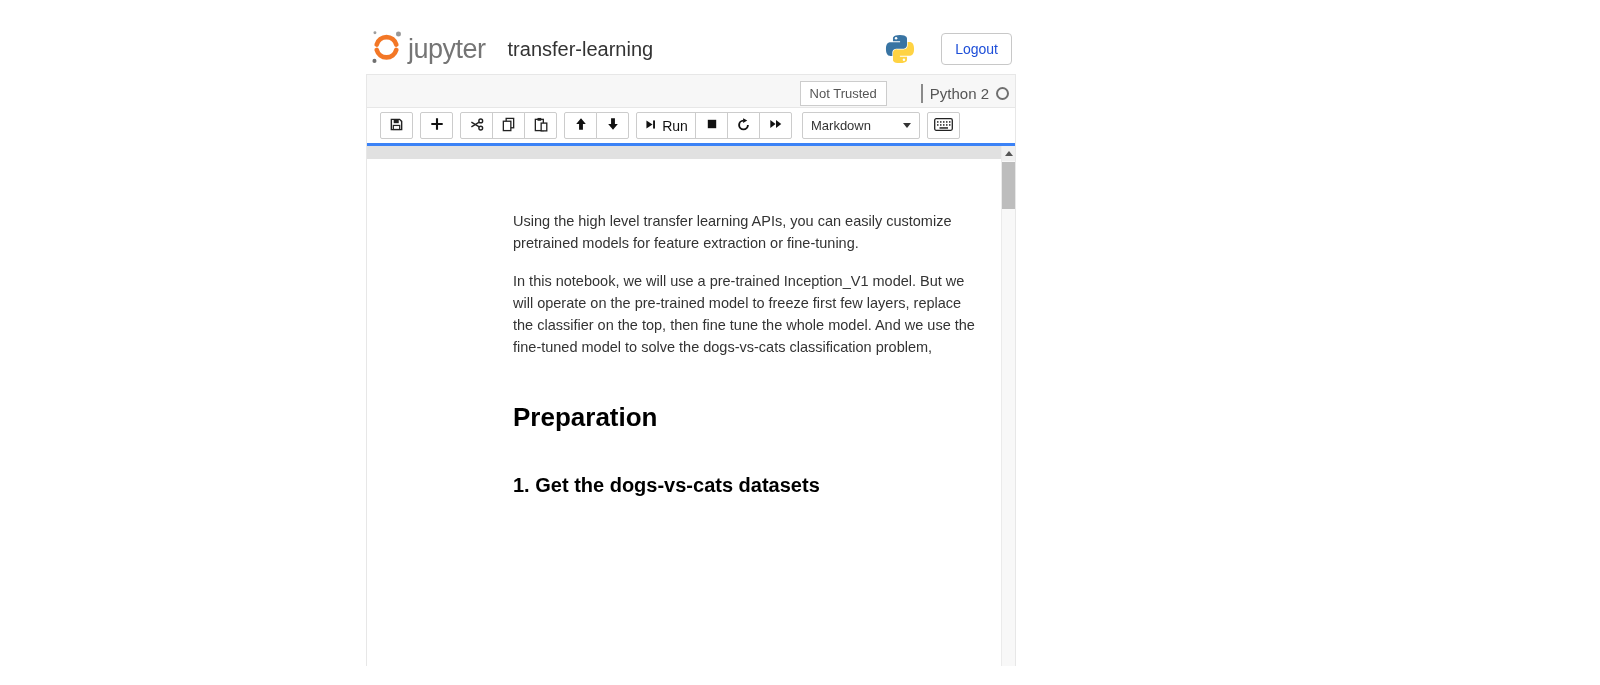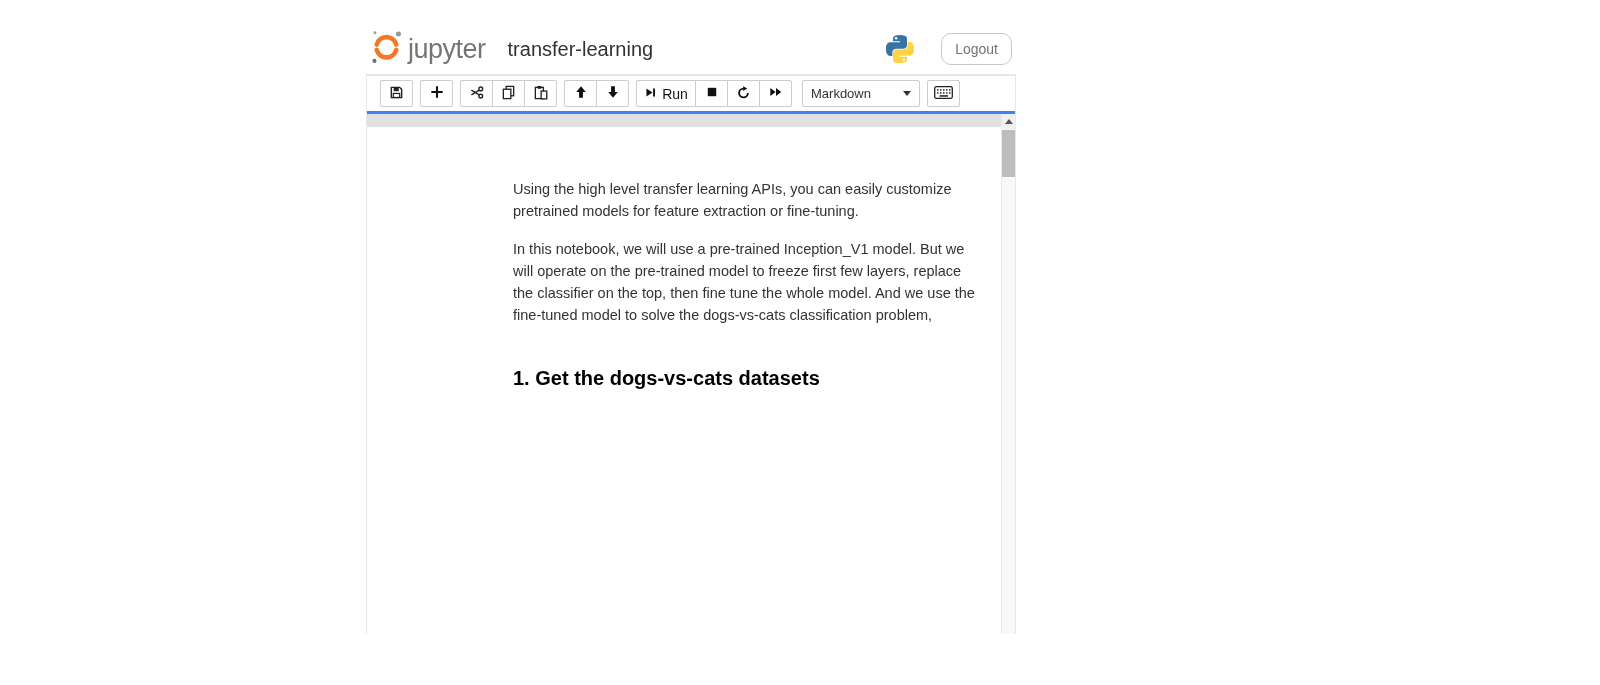--- a/index.html
+++ b/index.html
@@ -7,22 +7,22 @@
               font-family:"Liberation Sans", sans-serif; }
   .app { position:absolute; left:366px; top:16px; width:650px; height:685px; background:#fff; }
 
   
   .header { height:58px; display:flex; align-items:center; padding:8px 4px 0 2px; }
   .logo { display:flex; align-items:center; cursor:pointer; }
   .logo-text { font-size:27px; color:#757575; letter-spacing:-0.5px; margin-left:3px; }
   .nb-title { margin-left:22px; font-size:20px; color:#333; }
   .header-right { margin-left:auto; display:flex; align-items:center; }
   .python-logo { margin-right:26px; display:flex; }
-  .logout-btn { border:1px solid #c8c8c8; border-radius:10px; background:#fff; font-size:14px;
-                color:#737373; padding:7px 13px; cursor:pointer; }
+  .logout-btn { border:1px solid #c8c8c8; border-radius:4px; background:#fff; font-size:14px;
+                color:#1d4ed8; padding:7px 13px; cursor:pointer; }
 
   
   .chrome { border-left:1px solid #e7e7e7; border-right:1px solid #e7e7e7; }
   .menubar { background:#f7f7f7; border-top:1px solid #e7e7e7; border-bottom:1px solid #e7e7e7; }
   .status-row { height:32px; display:flex; align-items:center; justify-content:flex-end; padding:4px 6px 0 0; }
   .trust-btn { border:1px solid #cccccc; background:#fff; color:#555; font-size:13px;
                padding:4px 9px; margin-right:34px; cursor:pointer; }
   .kernel-sep { width:2px; height:19px; background:#8a8a8a; }
   .kernel-name { font-size:15px; color:#555; margin:0 7px 0 7px; }
   .kernel-circle { width:13px; height:13px; border:2px solid #6f6f6f; border-radius:50%; background:transparent; }
@@ -95,20 +95,26 @@
           <circle cx="40.4" cy="54.8" r="2.7" fill="#ffffff"></circle>
         </svg>
       </span>
       <button class="logout-btn">Logout</button>
     </div>
   </div>
 
   <div class="chrome">
 
     <div class="menubar">
+      <div class="status-row">
+        <button class="trust-btn">Not Trusted</button>
+        <span class="kernel-sep"></span>
+        <span class="kernel-name">Python 2</span>
+        <span class="kernel-circle"></span>
+      </div>
     </div>
 
     <div class="toolbar">
       <div class="btn-group">
         <button class="tbtn">
           <span>
             <svg width="15" height="15" viewBox="0 0 16 16">
               <path d="M2.5 2.5h8.8l2.2 2.2v8.8H2.5z" fill="none" stroke="#222" stroke-width="1.5"></path>
               <rect x="5" y="2.8" width="5.4" height="3.8" fill="#222"></rect>
               <rect x="4.6" y="9" width="6.8" height="4.3" fill="none" stroke="#222" stroke-width="1.3"></rect>
@@ -235,20 +241,23 @@
 
 
         <div class="md-cell mt-p1">
           <p>Using the high level transfer learning APIs, you can easily customize pretrained models for feature extraction or fine-tuning.</p>
         </div>
 
         <div class="md-cell mt-p2">
           <p>In this notebook, we will use a pre-trained Inception_V1 model. But we will operate on the pre-trained model to freeze first few layers, replace the classifier on the top, then fine tune the whole model. And we use the fine-tuned model to solve the dogs-vs-cats classification problem,</p>
         </div>
 
+        <div class="md-cell h2-cell">
+          <h2>Preparation</h2>
+        </div>
 
         <div class="md-cell h3-cell">
           <h3>1. Get the dogs-vs-cats datasets</h3>
         </div>
 
 
       </div>
 
       <div class="scrollbar">
         <div class="sb-up">

